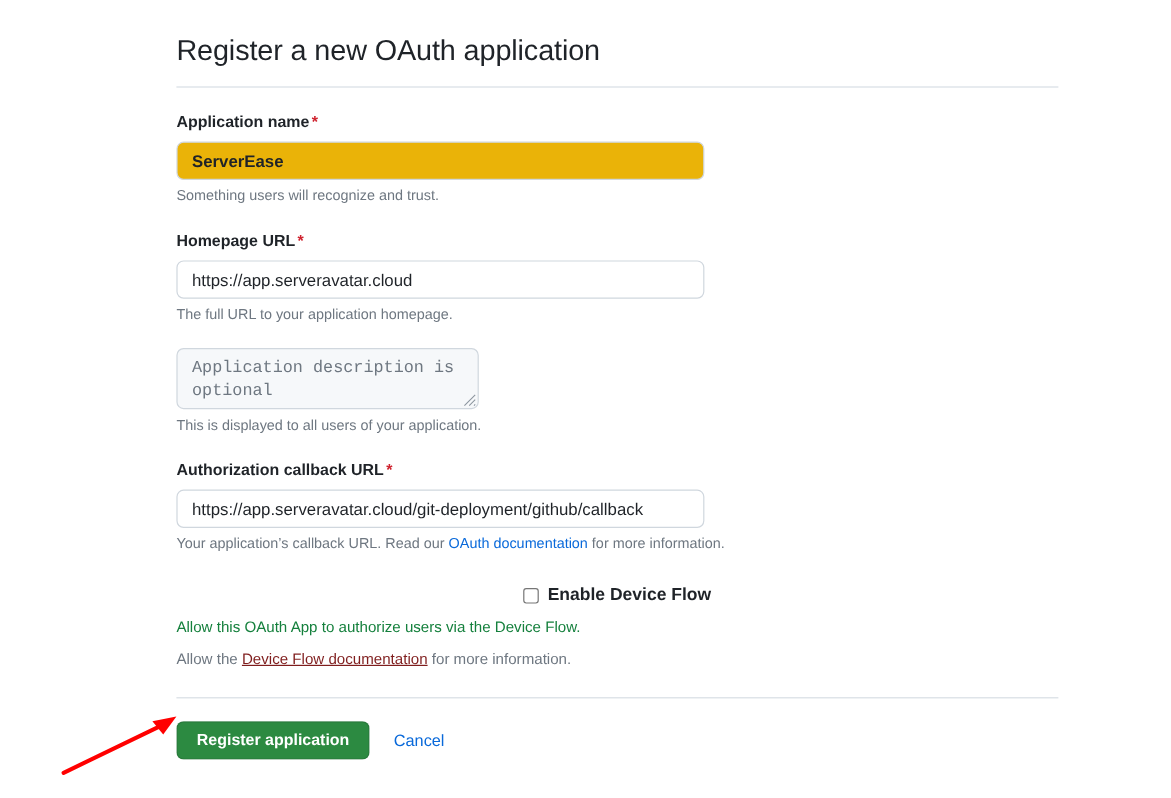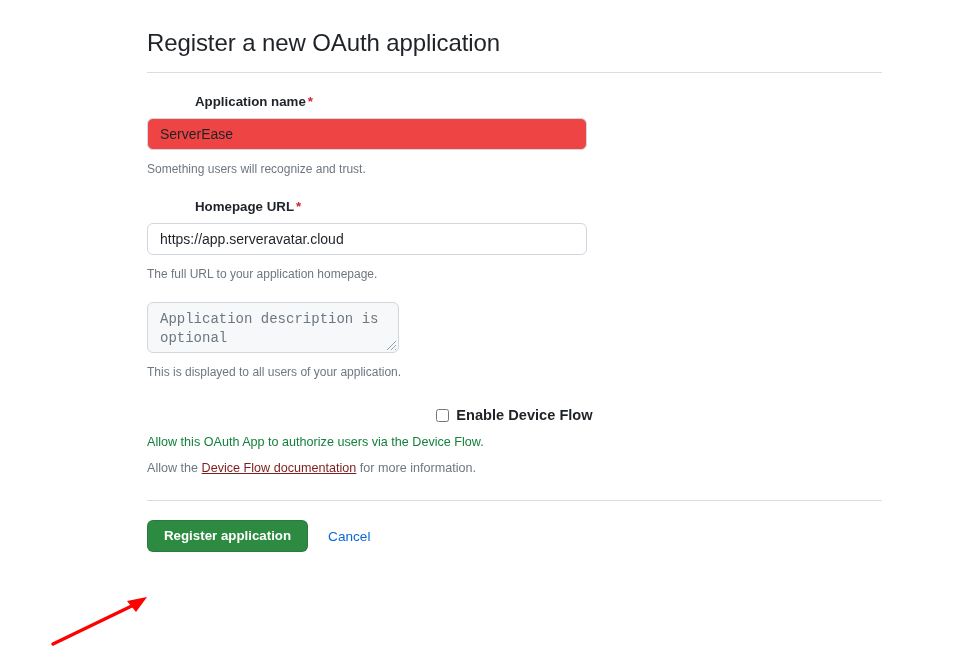--- a/index.html
+++ b/index.html
@@ -42,21 +42,20 @@
     margin: 0;
   }
   .field-group { margin-top: 19px; }
   .field-label {
     display: block;
     font-size: 13.3px;
     font-weight: bold;
     color: #1f2328;
     line-height: 1.5;
     margin-bottom: 6px;
-    margin-left: 48px;
   }
   .req-star {
     color: #cf222e;
     font-weight: bold;
     font-size: 13.3px;
     margin-left: 2px;
   }
   .text-input {
     display: block;
     width: 440px;
@@ -64,21 +63,21 @@
     padding: 5px 12px;
     font-size: 14px;
     font-family: "Liberation Sans", sans-serif;
     color: #1f2328;
     background: #ffffff;
     border: 1px solid #d0d7de;
     border-radius: 6px;
     outline: none;
     line-height: 20px;
   }
-  .text-input.filled-gray { background: #ef4444; }
+  .text-input.filled-gray { background: #eab308; font-weight: bold; }
   .desc-area {
     position: relative;
     width: 252px;
     height: 51px;
     background: #f6f8fa;
     border: 1px solid #d0d7de;
     border-radius: 6px;
     padding: 7px 12px;
     font-size: 14px;
     color: #6e7781;
@@ -91,21 +90,21 @@
     right: 1px;
     bottom: 1px;
     width: 11px;
     height: 11px;
     pointer-events: none;
   }
   .help-text {
     font-size: 12px;
     color: #6e7781;
     line-height: 1.5;
-    margin-top: 10px;
+    margin-top: 4px;
   }
   .link {
     color: #0969da;
     text-decoration: none;
     cursor: pointer;
   }
   .link-underline {
     color: #7f1d1d;
     text-decoration: underline;
     cursor: pointer;
@@ -217,20 +216,27 @@
     <div class="field-group">
       <div class="desc-area">
         <span>Application description is optional</span>
         <svg class="resize-grip" viewBox="0 0 11 11">
           <path d="M10 1 L1 10 M10 5 L5 10 M10 9 L9 10" stroke="#8c959f" stroke-width="0.9" fill="none"></path>
         </svg>
       </div>
       <div class="help-text">This is displayed to all users of your application.</div>
     </div>
 
+    <div class="field-group">
+      <label class="field-label">
+        <span>Authorization callback URL</span><span class="req-star">*</span>
+      </label>
+      <input class="text-input" type="text" value="https://app.serveravatar.cloud/git-deployment/github/callback" style="">
+      <div class="help-text"><span>Your application’s callback URL. Read our </span><a class="link">OAuth documentation</a><span> for more information.</span></div>
+    </div>
 
     <div class="device-flow-row">
       <input type="checkbox" class="checkbox" style="">
       <span class="device-flow-label">Enable Device Flow</span>
     </div>
     <div class="device-help">Allow this OAuth App to authorize users via the Device Flow.</div>
     <div class="device-help2"><span>Allow the </span><a class="link-underline">Device Flow documentation</a><span> for more information.</span></div>
 
     <hr class="divider bottom-divider">
 

